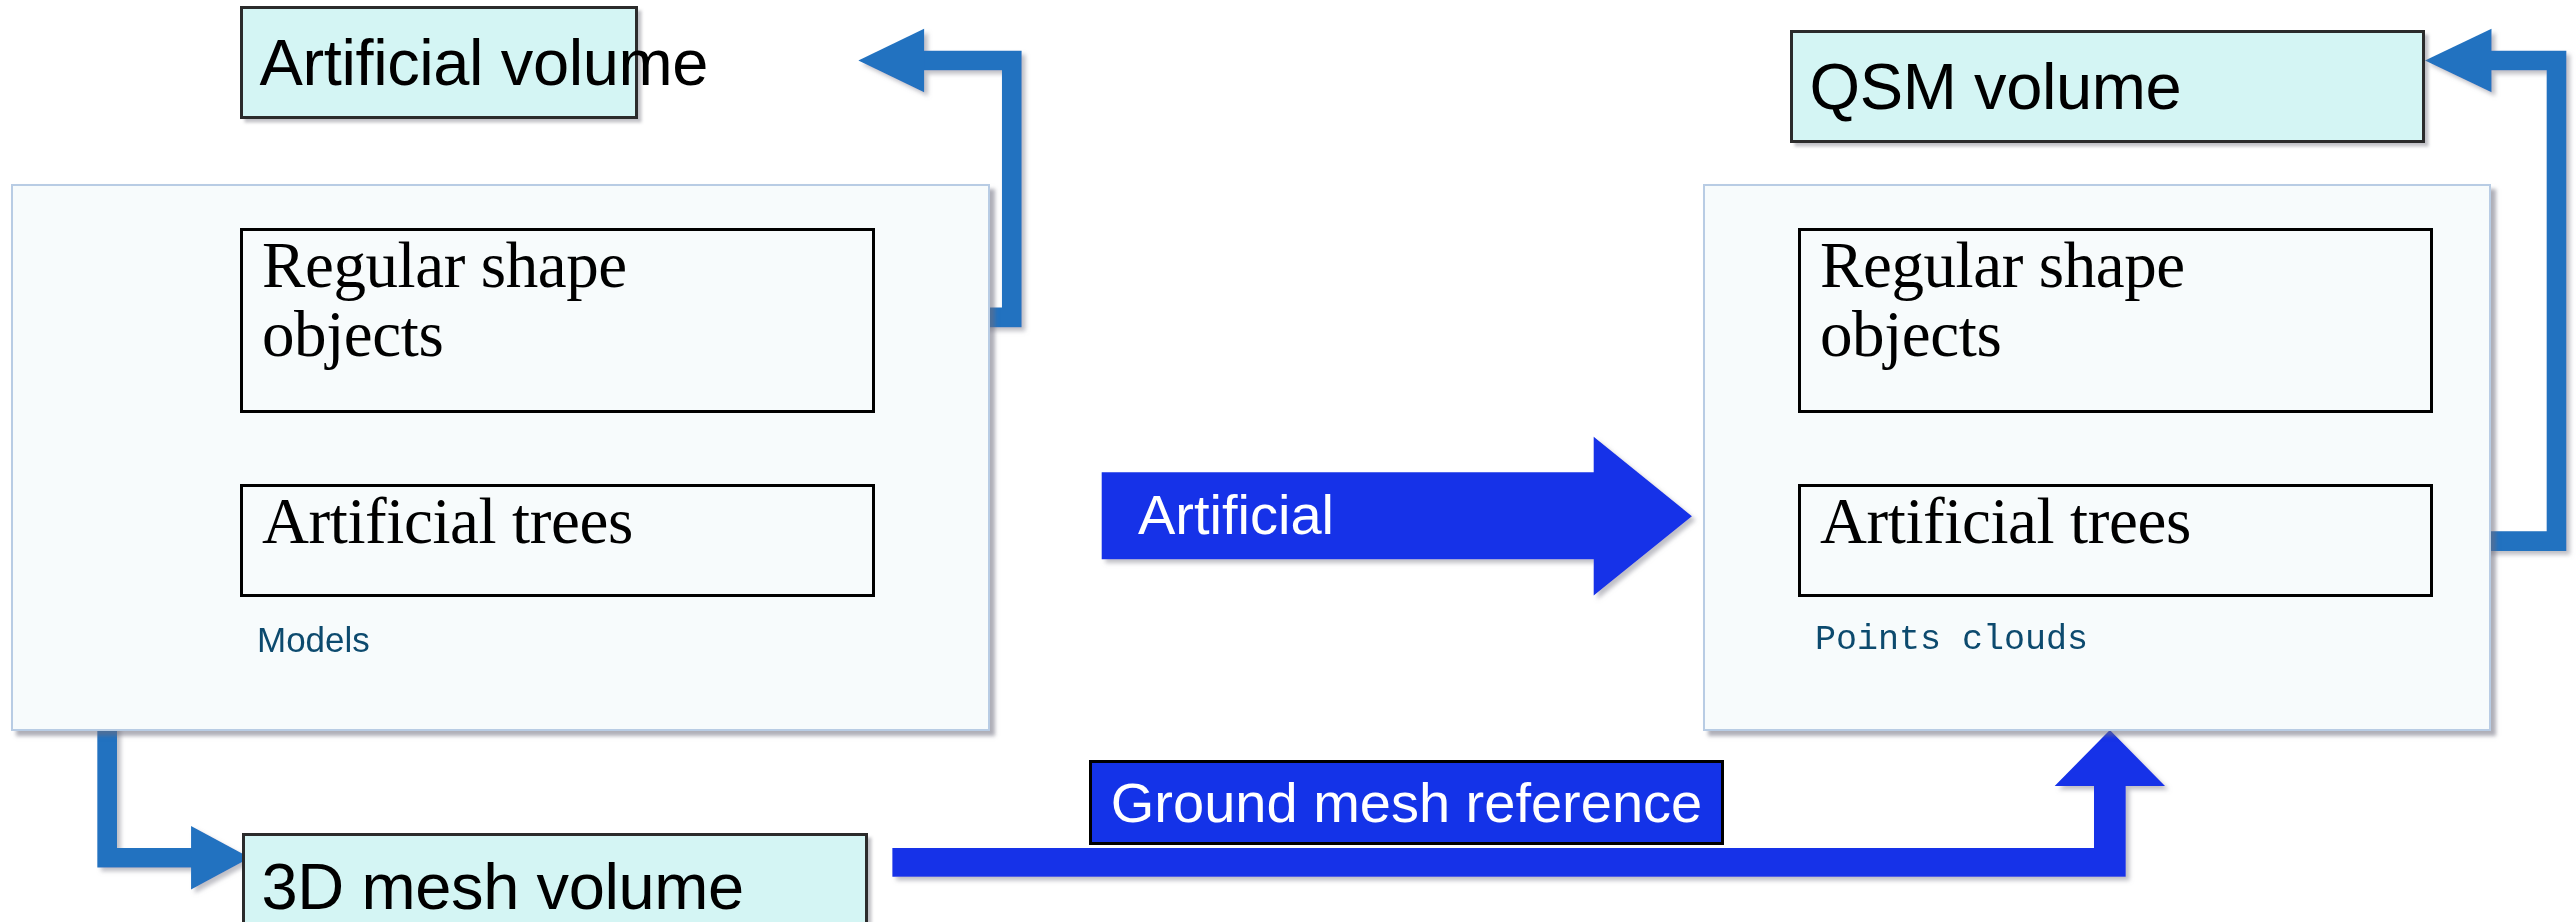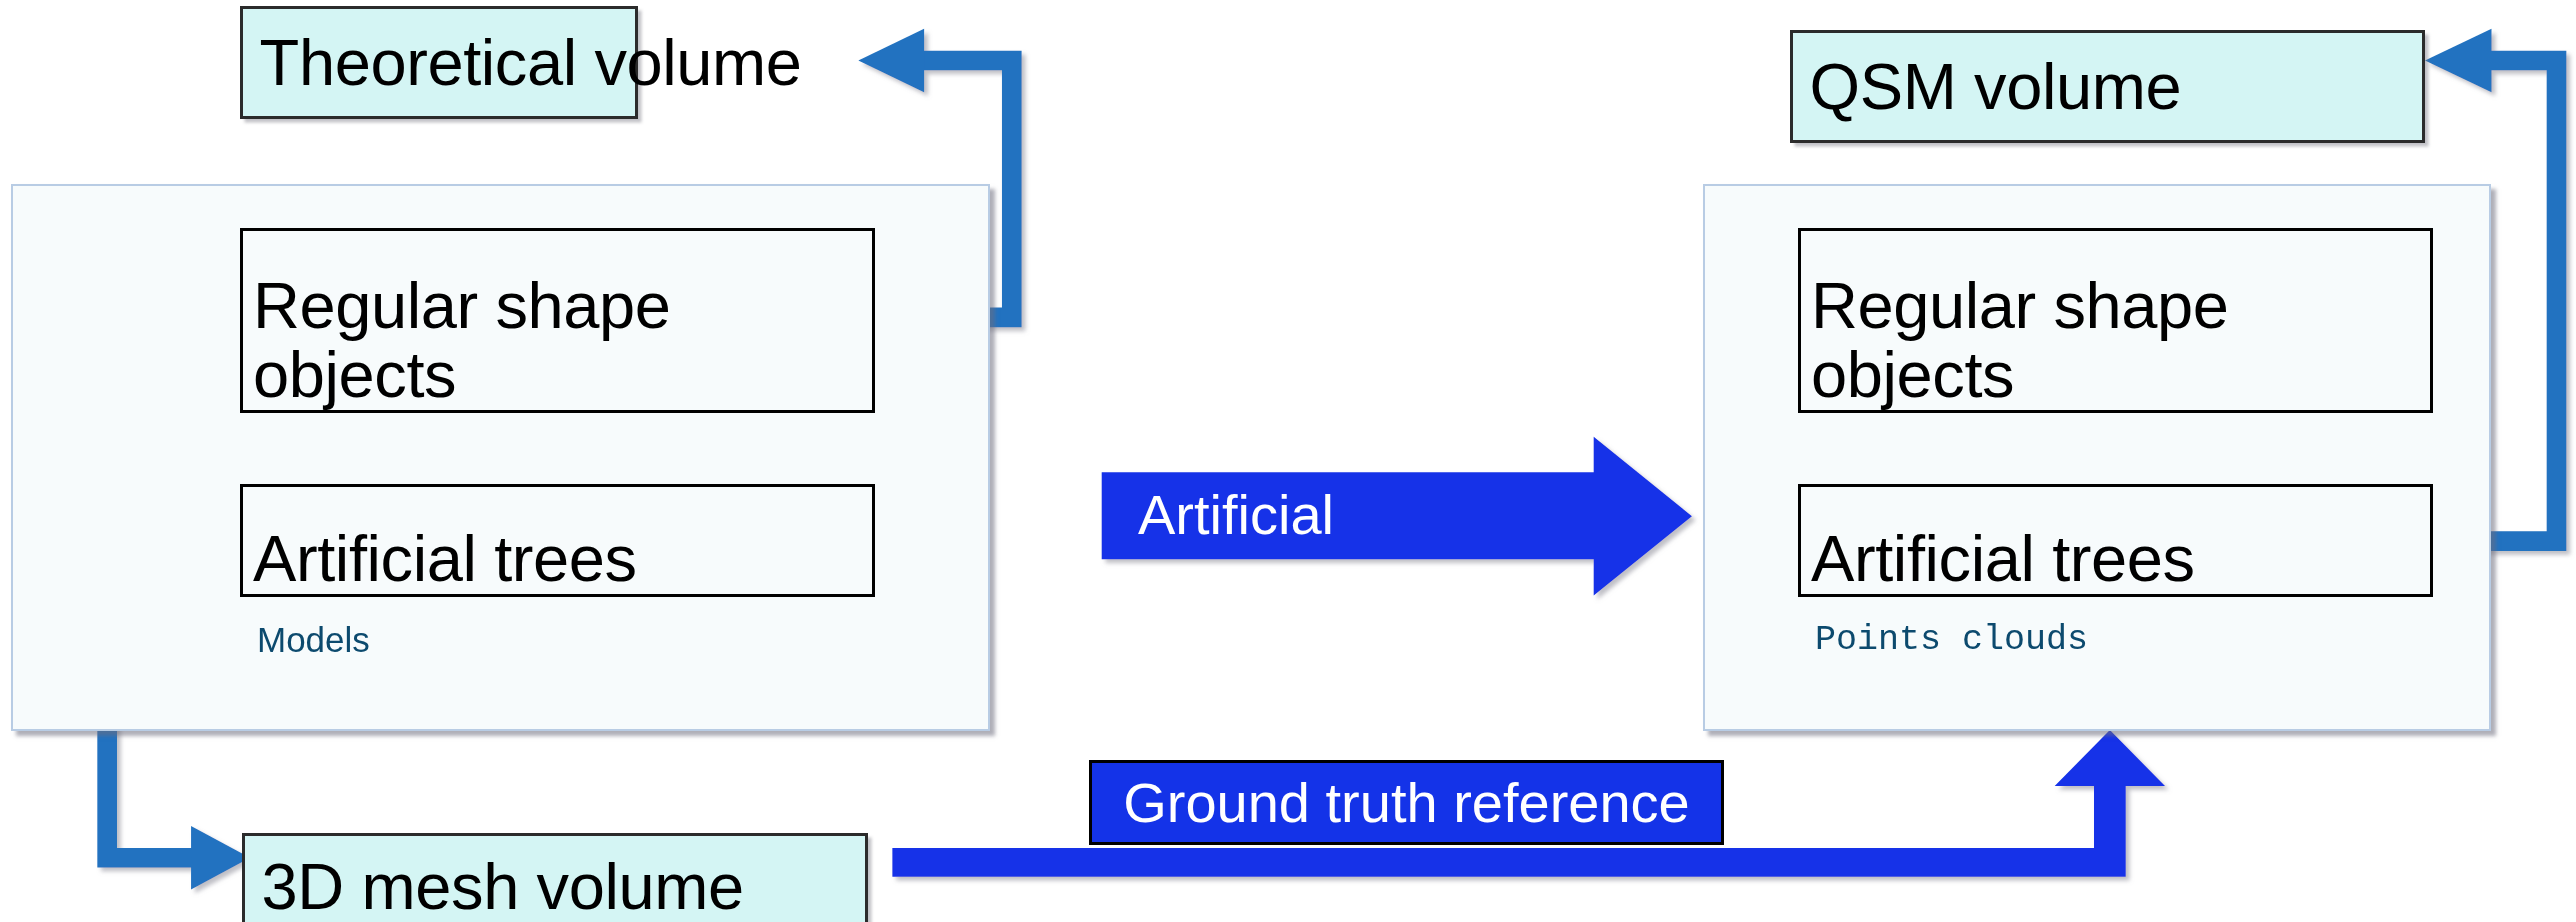--- a/index.html
+++ b/index.html
@@ -43,23 +43,24 @@
     background: #F7FBFC;
     border: 2.3px solid #B8CCE4;
     box-shadow: 4.5px 4.5px 3.8px rgba(110,110,125,0.55);
   }
 
   
   .item-box {
     background: #F7FBFC;
     border: 3.8px solid #000000;
     display: flex;
-    align-items: flex-end;
-    padding-left: 10px;
+    align-items: flex-start;
+    padding-left: 19px;
     box-sizing: border-box;
+    font-family: Liberation Serif, serif;
   }
   .item-box .txt {
     font-size: 65px;
     line-height: 1.06;
     color: #000000;
     letter-spacing: -0.4px;
   }
 
   
   .group-caption {
@@ -146,21 +147,21 @@
                L 2718 1040
                L 2791 966
                L 2864 1040
                L 2812 1040
                L 2812 1160
                L 1180 1160 Z" fill="#1433E8"></path>
     </g>
   </svg>
 
   <div class="node vol-box" style="left:240px; top:6px; width:398px; height:113px;">
-    <span class="txt">Theoretical volume</span>
+    <span class="txt">Artificial volume</span>
   </div>
 
   <div class="node group-box" style="left:11.3px; top:184px; width:979px; height:547px;"></div>
 
   <div class="node item-box" style="left:240px; top:228px; width:635px; height:185px;">
     <span class="txt">
       <span>Regular shape</span><br>
       <span>objects</span>
     </span>
   </div>
@@ -171,21 +172,21 @@
 
   <div class="group-caption" style="left:257px; top:620px;">Models</div>
 
   <div class="node vol-box" style="left:242px; top:799px; width:626px; height:106px;margin-top:34px;">
     <span class="txt">3D mesh volume</span>
   </div>
 
   <div class="block-arrow-label" style="left:1138px; top:487px;">Artificial</div>
 
   <div class="gt-chip" style="left:1089px; top:760px; width:635px; height:85px;">
-    <span class="txt">Ground truth reference</span>
+    <span class="txt">Ground mesh reference</span>
   </div>
 
   <div class="node vol-box" style="left:1790px; top:6px; width:635px; height:113px;margin-top:24px;">
     <span class="txt">QSM volume</span>
   </div>
 
   <div class="node group-box" style="left:1703px; top:184px; width:788px; height:547px;"></div>
 
   <div class="node item-box" style="left:1798px; top:228px; width:635px; height:185px;">
     <span class="txt">

